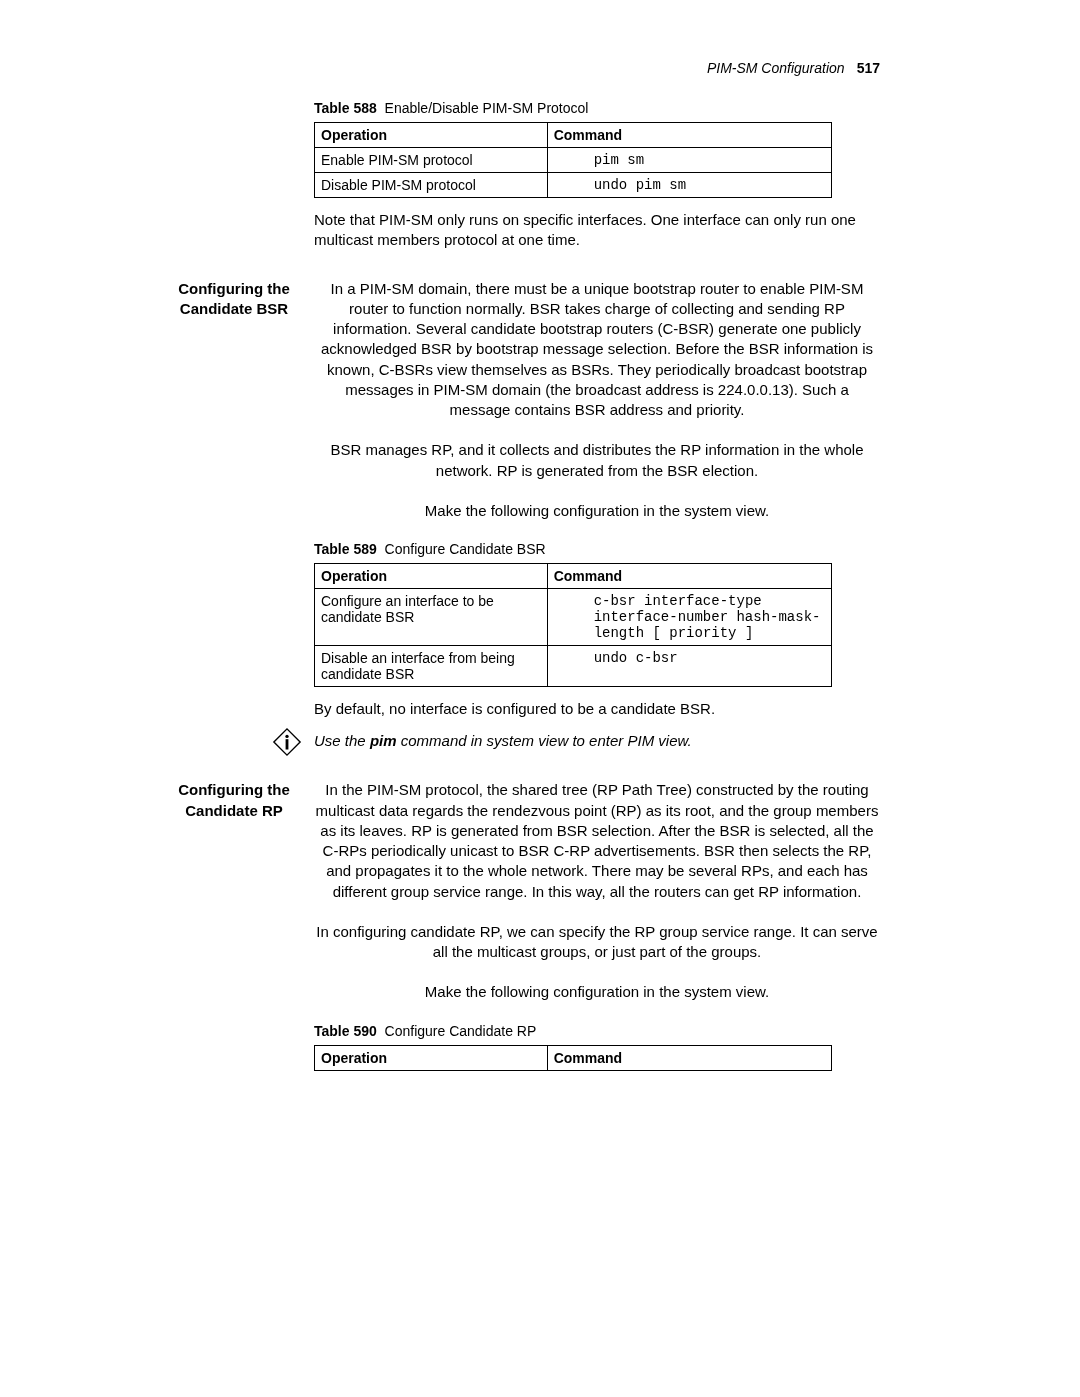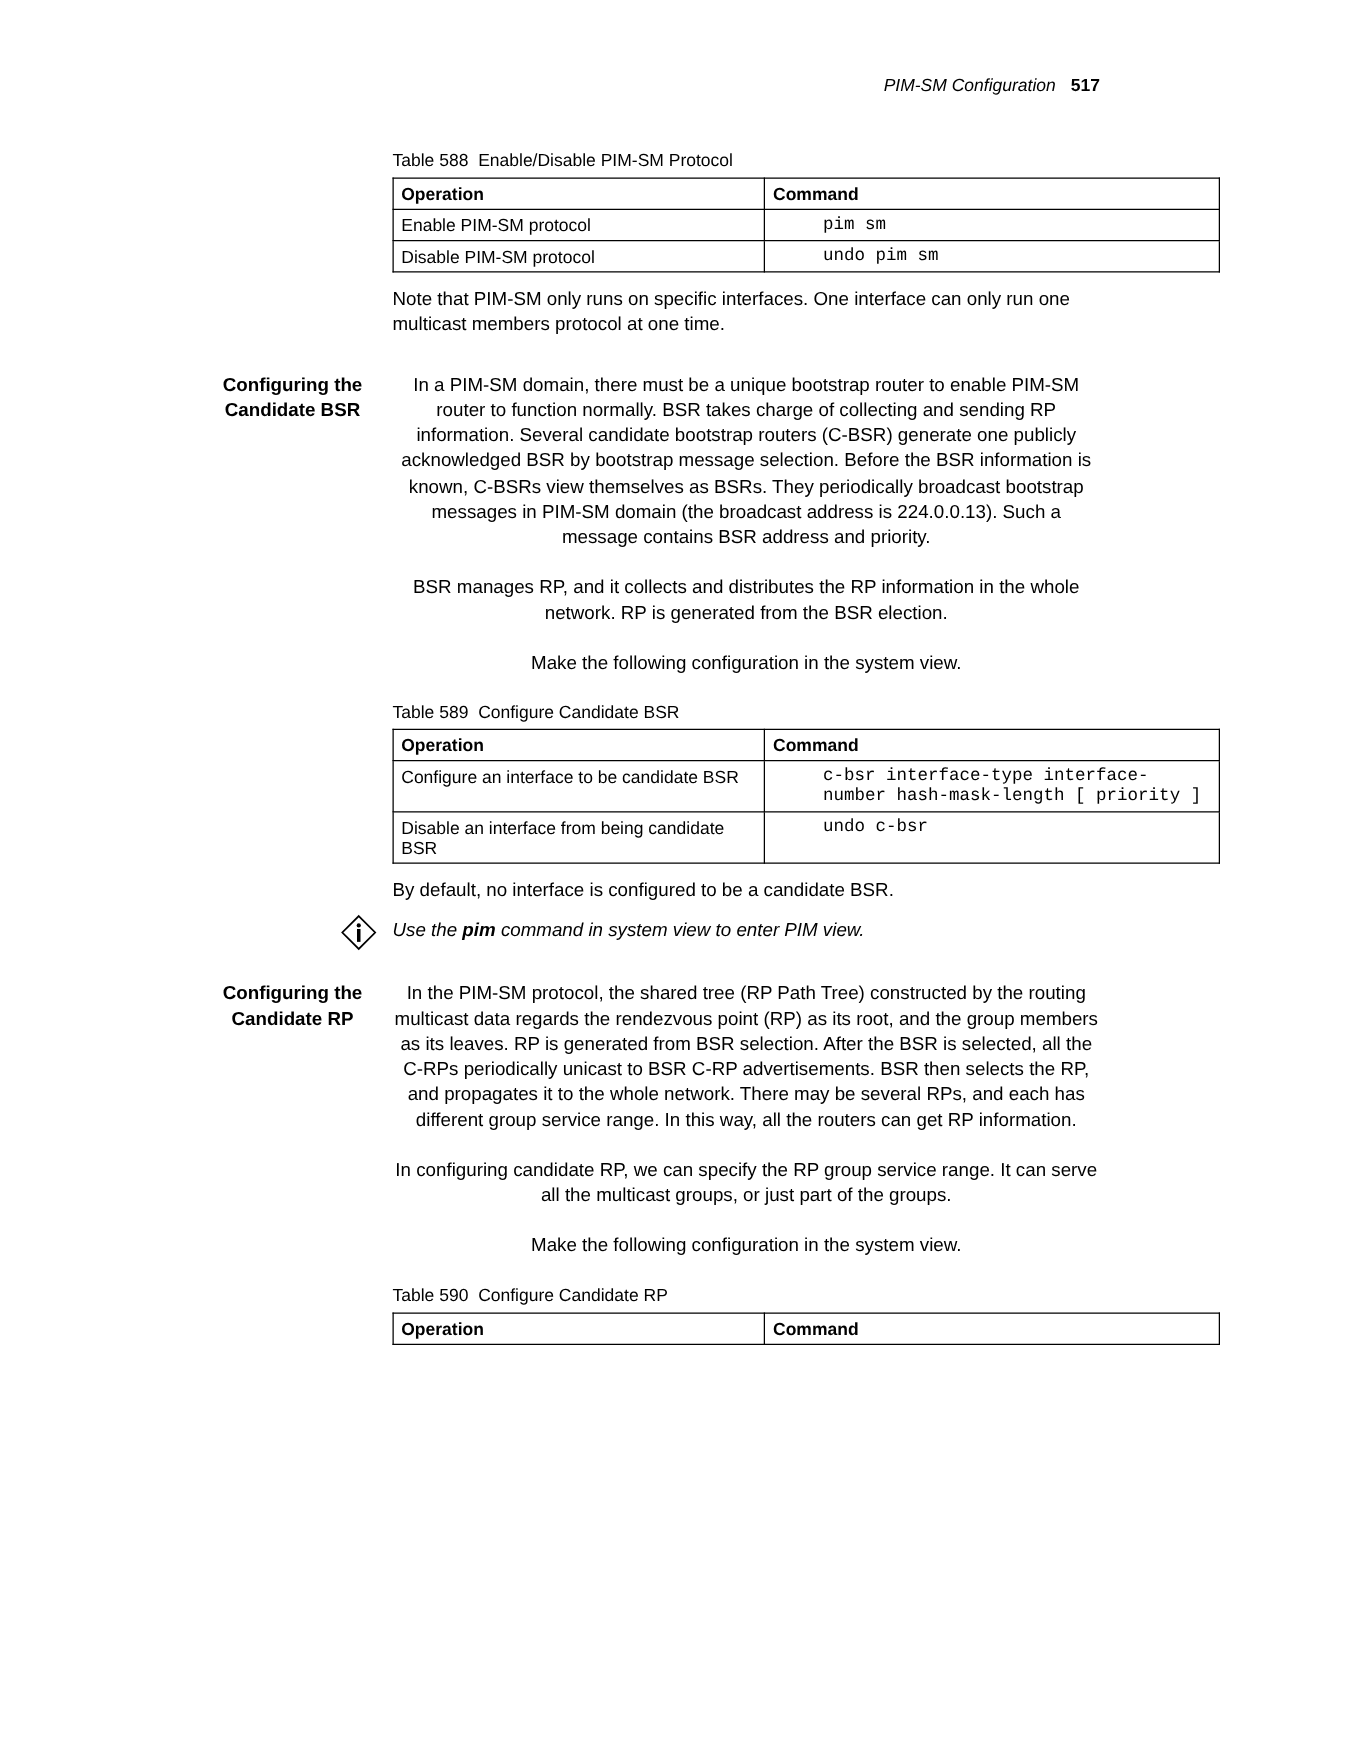--- a/index.html
+++ b/index.html
@@ -13,42 +13,42 @@
   }
   .page {
     padding: 60px 200px 60px 166px;
     box-sizing: border-box;
     position: relative;
   }
   .running-head {
     text-align: right;
     font-style: italic;
     font-size: 14px;
-    margin-bottom: 44px;
+    margin-bottom: 24px;
   }
   .running-head .pageno {
     font-style: normal;
     font-weight: bold;
     margin-left: 12px;
   }
   .table-block {
     margin-bottom: 12px;
     margin-left: 148px;
   }
   .table-label {
     font-size: 14px;
     margin-bottom: 6px;
   }
   .table-label b {
-    font-weight: normal;
+    font-weight: bold;
     text-align: right;
   }
   table {
     border-collapse: collapse;
-    width: 662px;
+    width: 518px;
     font-size: 14px;
   }
   th, td {
     border: 1px solid #000;
     padding: 4px 6px;
     text-align: left;
     vertical-align: top;
   }
   th {
     font-weight: bold;

